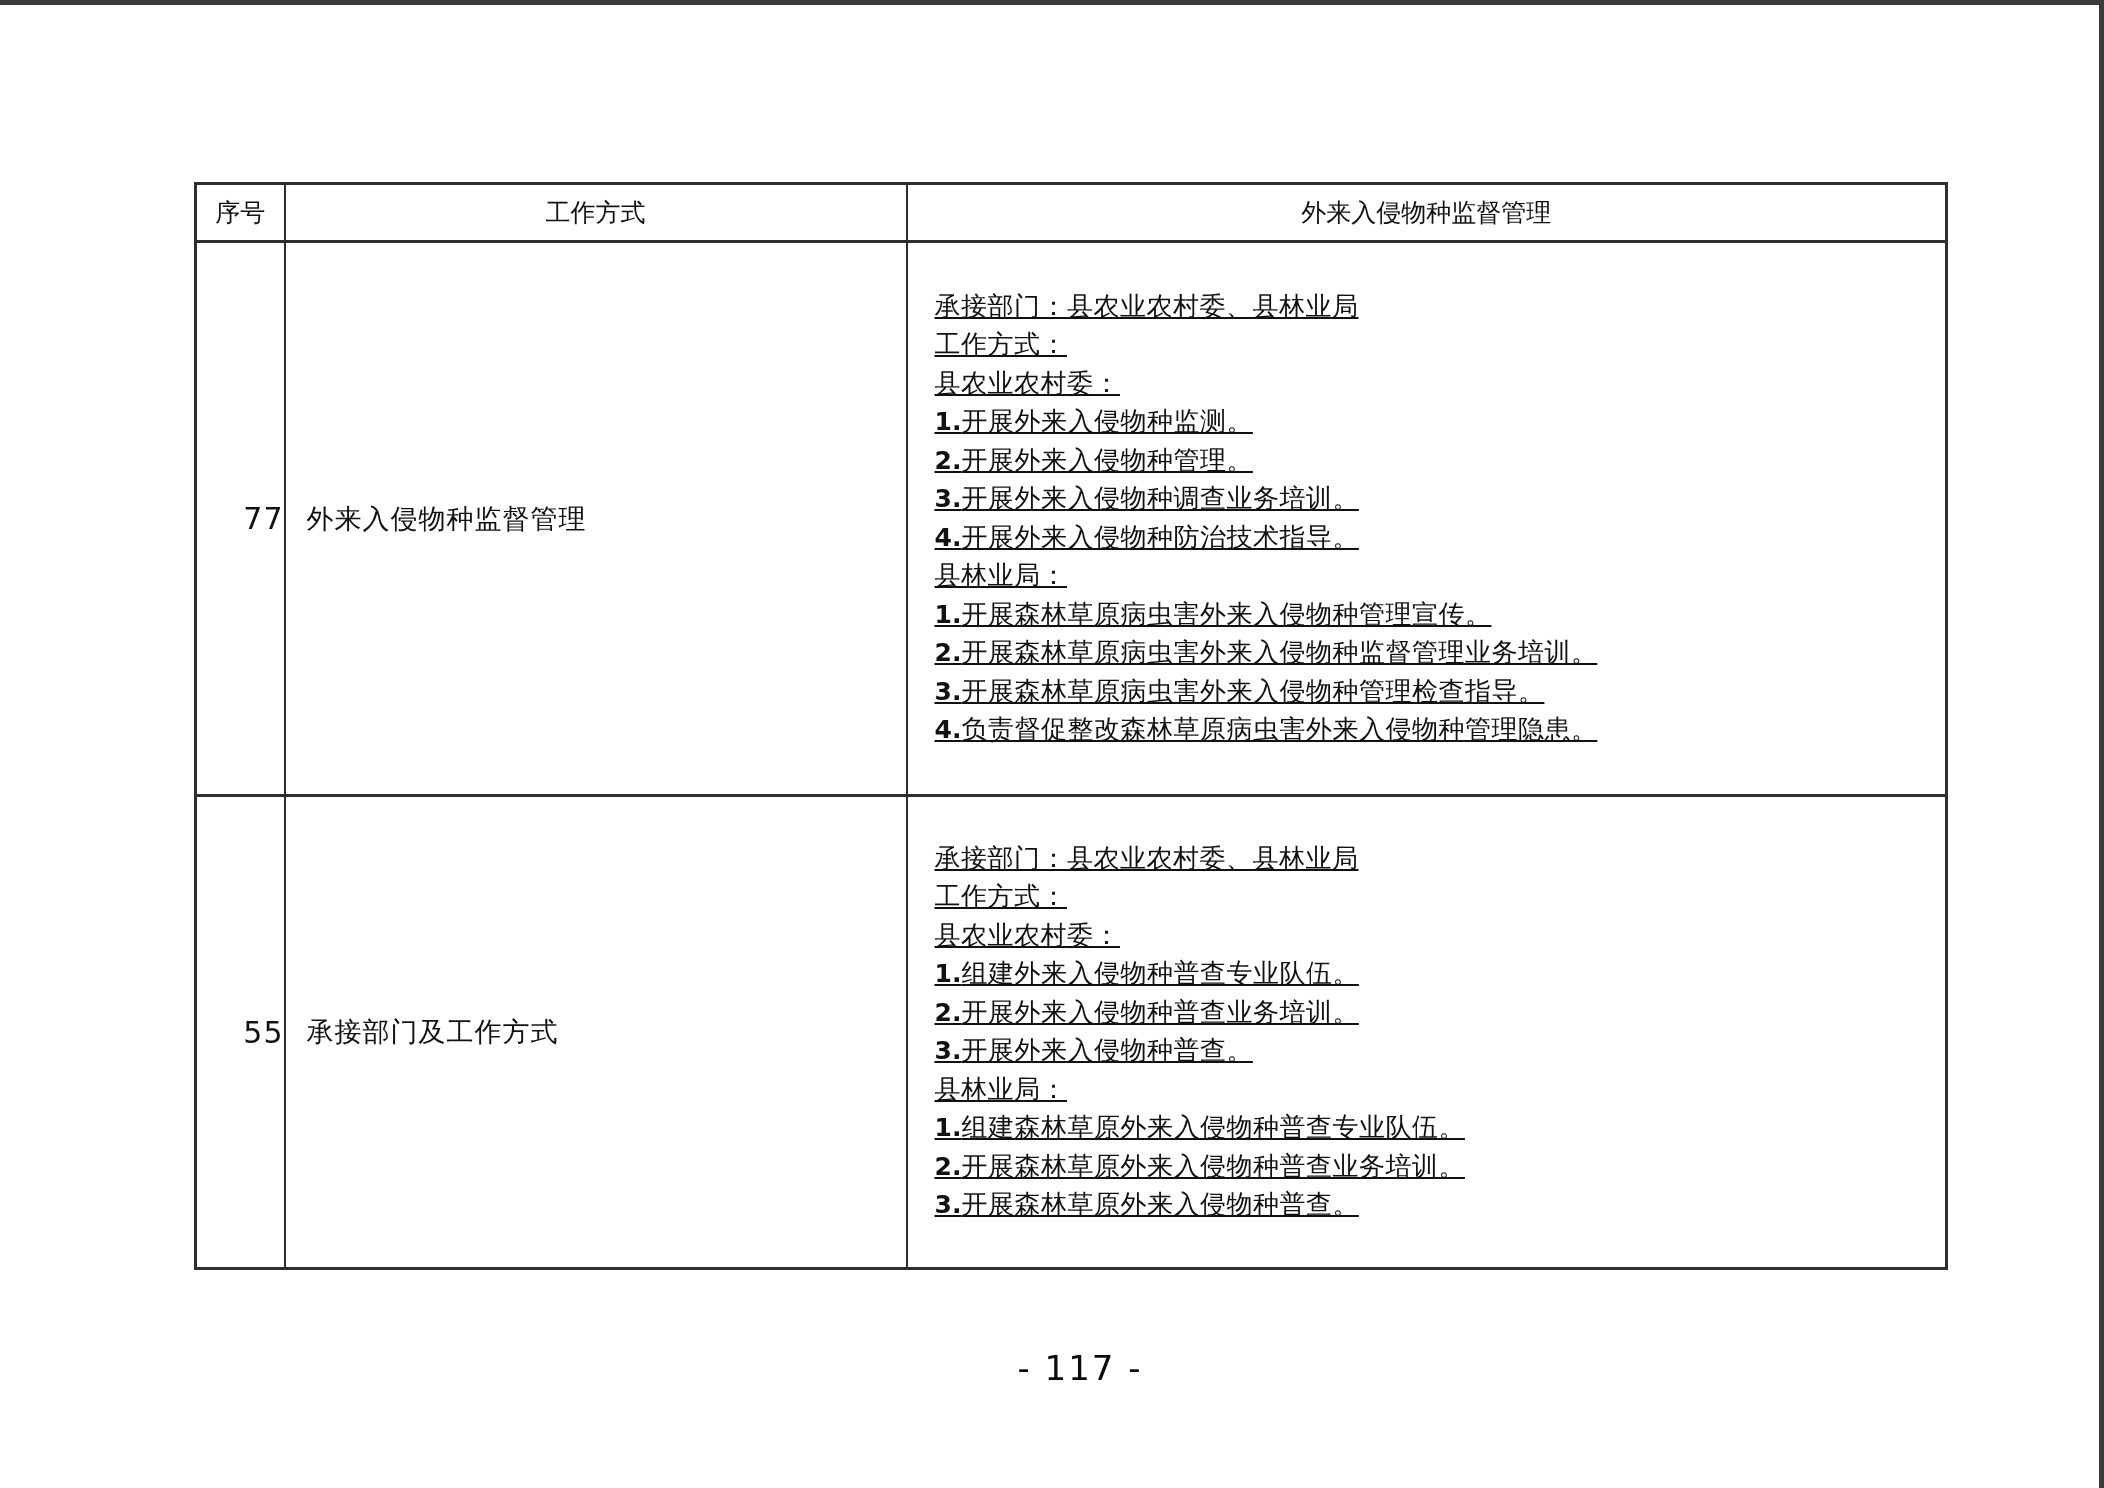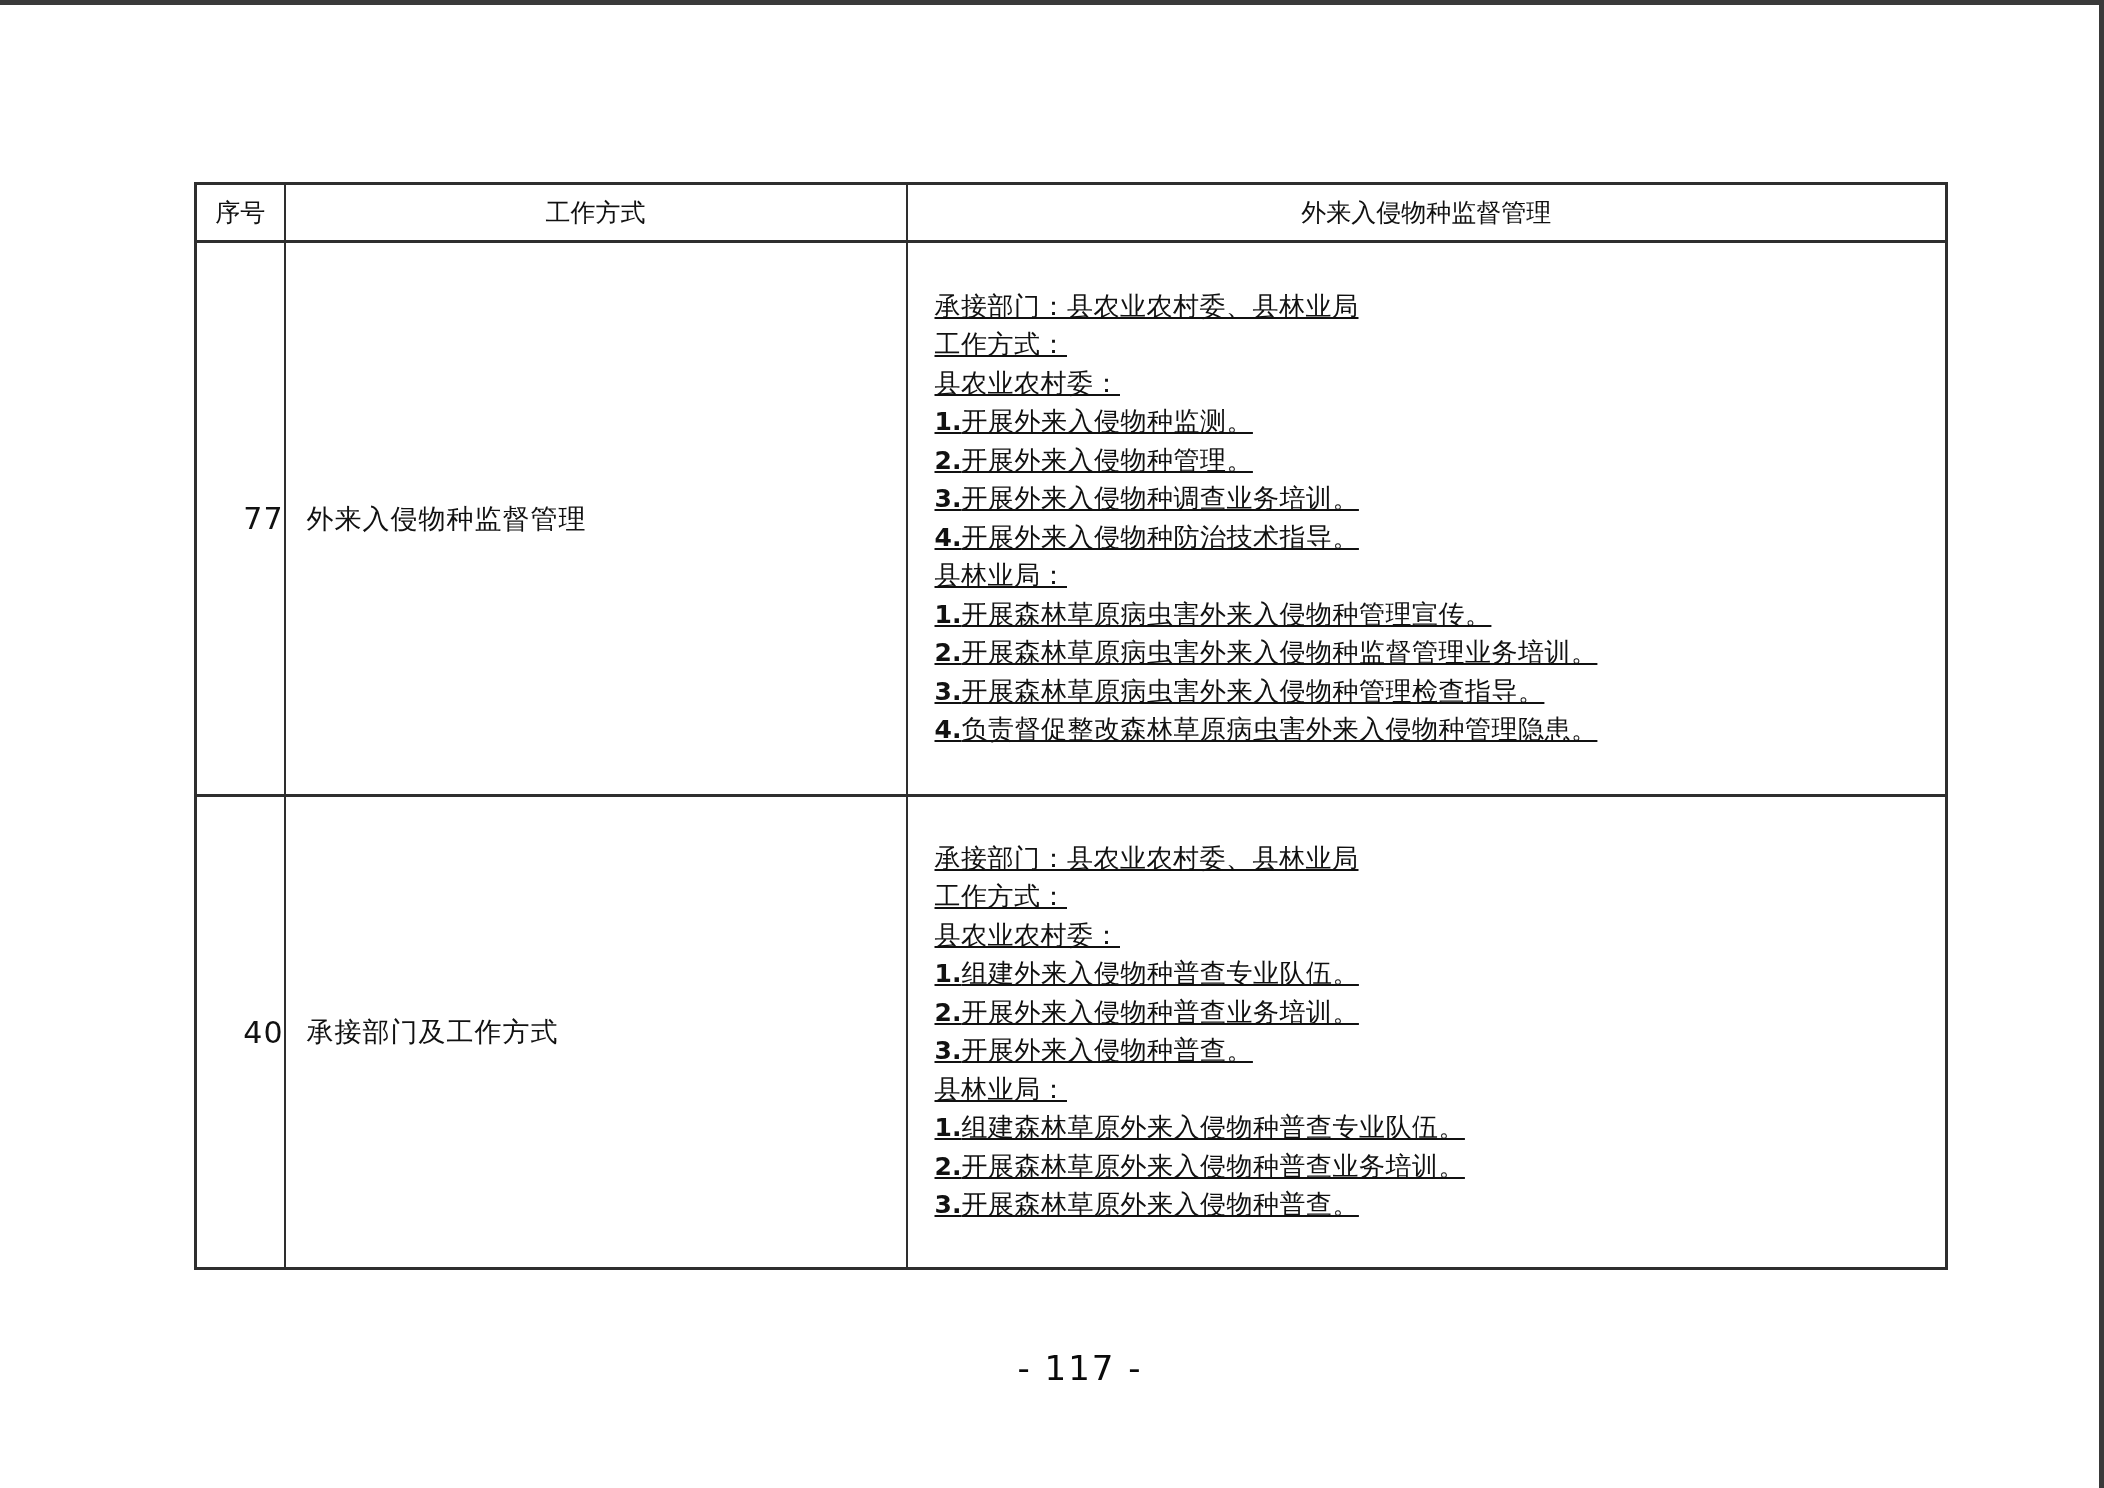--- a/index.html
+++ b/index.html
@@ -139,21 +139,21 @@
               <div class="detail-line"><span class="num">4.</span>开展外来入侵物种防治技术指导。</div>
               <div class="detail-line">县林业局：</div>
               <div class="detail-line"><span class="num">1.</span>开展森林草原病虫害外来入侵物种管理宣传。</div>
               <div class="detail-line"><span class="num">2.</span>开展森林草原病虫害外来入侵物种监督管理业务培训。</div>
               <div class="detail-line"><span class="num">3.</span>开展森林草原病虫害外来入侵物种管理检查指导。</div>
               <div class="detail-line"><span class="num">4.</span>负责督促整改森林草原病虫害外来入侵物种管理隐患。</div>
             </div>
         </td>
       </tr>
       <tr class="data-row-1">
-        <td class="cell-number">40</td>
+        <td class="cell-number">55</td>
         <td class="cell-name">承接部门及工作方式</td>
         <td class="cell-details">
           <div>
               <div class="detail-line">承接部门：县农业农村委、县林业局</div>
               <div class="detail-line">工作方式：</div>
               <div class="detail-line">县农业农村委：</div>
               <div class="detail-line"><span class="num">1.</span>组建外来入侵物种普查专业队伍。</div>
               <div class="detail-line"><span class="num">2.</span>开展外来入侵物种普查业务培训。</div>
               <div class="detail-line"><span class="num">3.</span>开展外来入侵物种普查。</div>
               <div class="detail-line">县林业局：</div>

